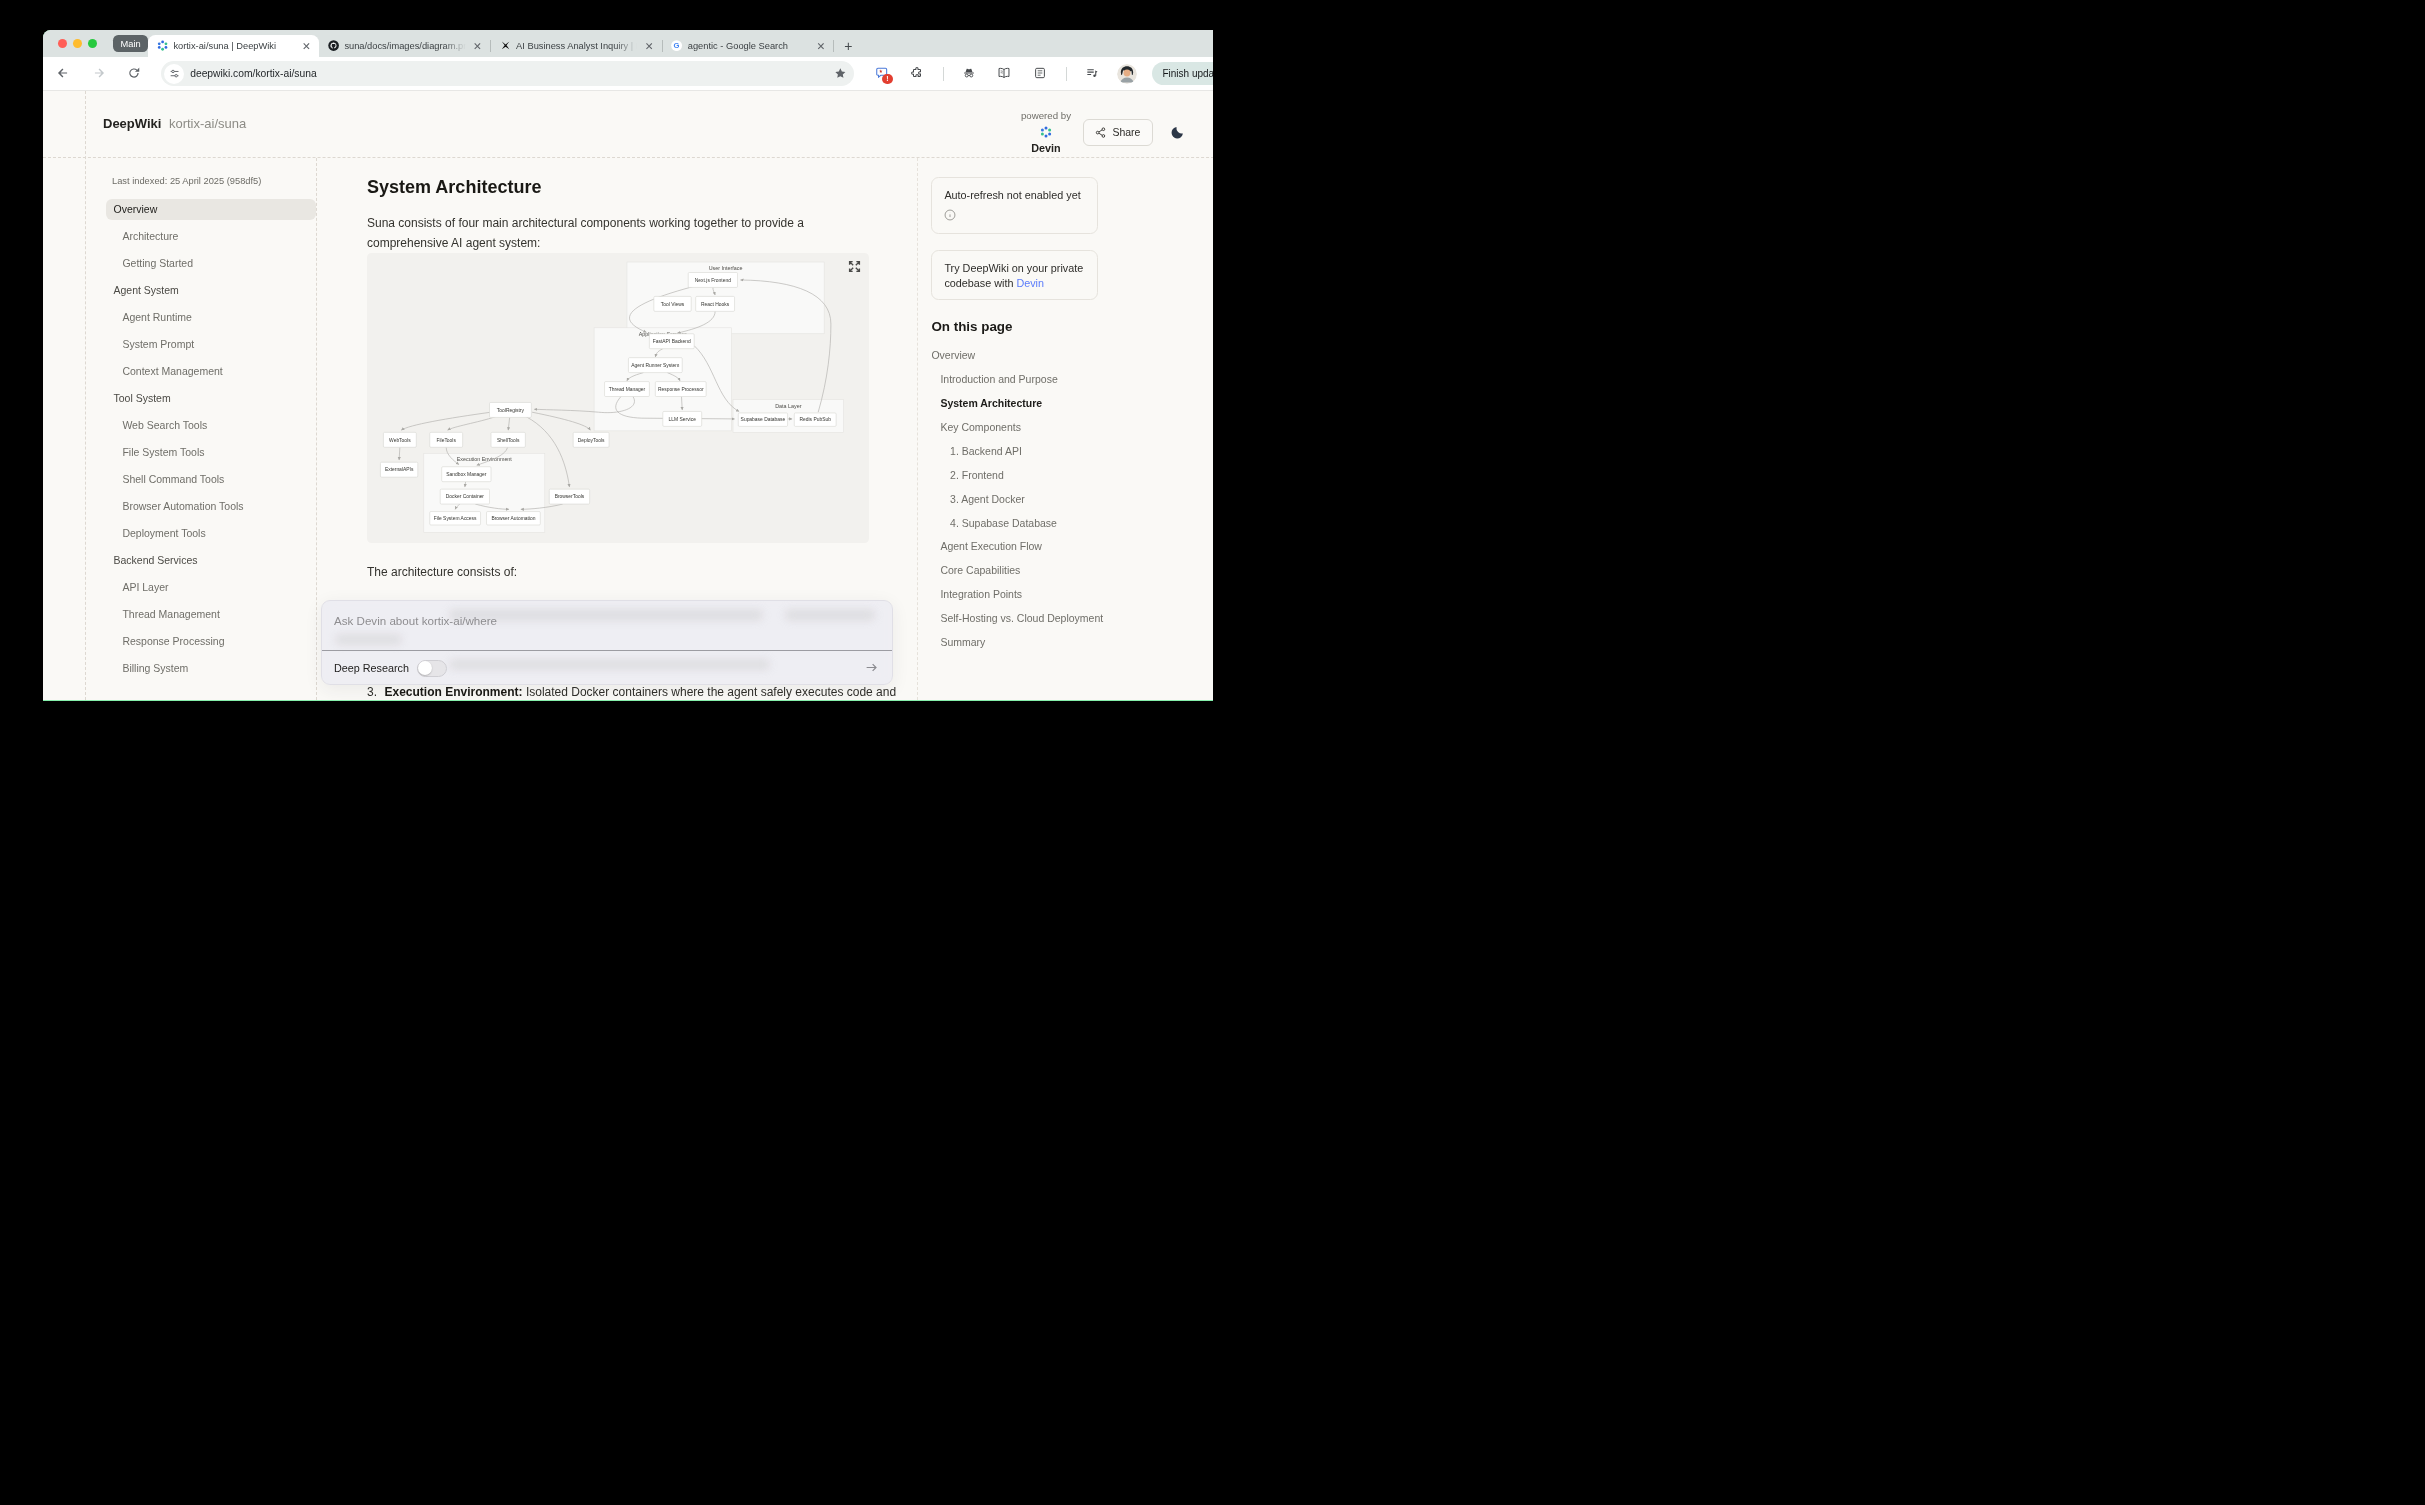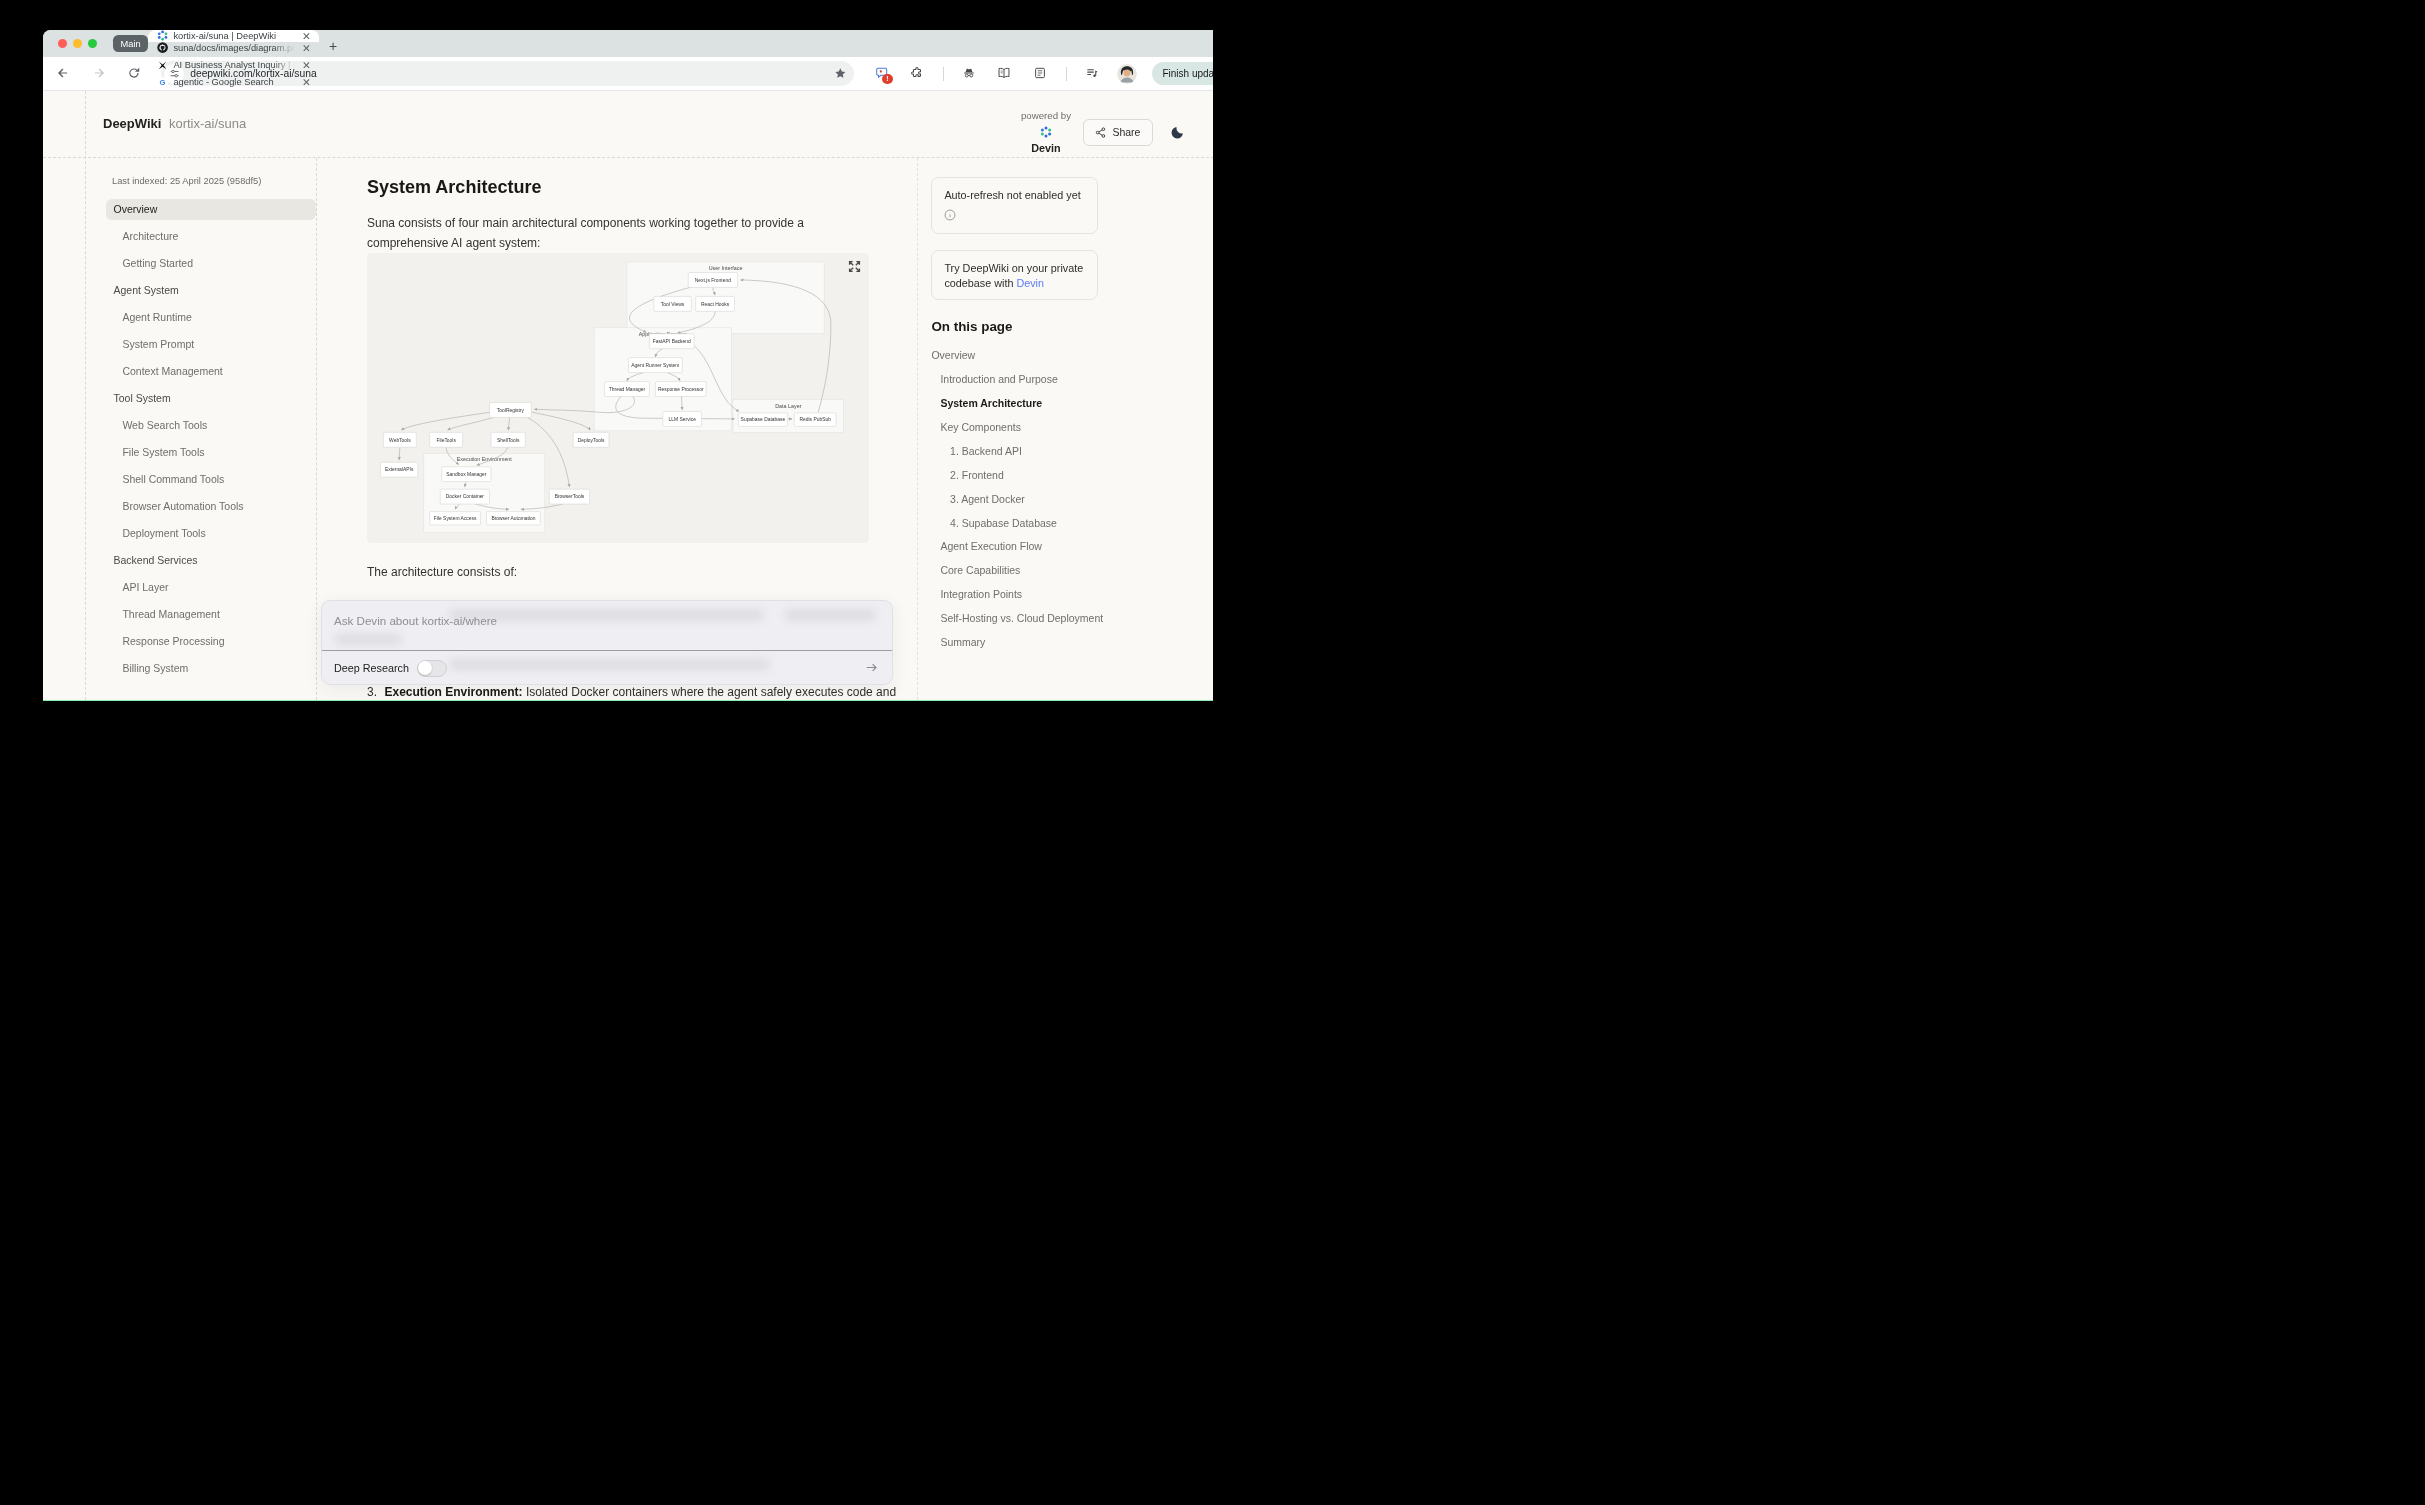--- a/index.html
+++ b/index.html
@@ -8,21 +8,21 @@
          font-family:"Liberation Sans","DejaVu Sans",sans-serif;}
   .window{position:absolute;left:43px;top:30px;width:1211px;height:671px;
           border-radius:7.5px 7.5px 0 0;overflow:hidden;background:#86efac;}
   
   .tabstrip{position:relative;height:27px;background:#dce2e1;display:flex;align-items:flex-end;}
   .lights{display:flex;gap:6px;align-items:center;position:absolute;left:15px;top:9px;}
   .light{width:9px;height:9px;border-radius:50%;}
   .light.red{background:#ff5f57}.light.yellow{background:#febc2e}.light.green{background:#27c93f}
   .profile-badge{position:absolute;left:70px;top:5.2px;height:17px;padding:0 7.5px;border-radius:5.2px;
       background:#5c6366;color:#fff;font-size:9.3px;display:flex;align-items:center;}
-  .tabs{display:flex;align-items:flex-end;margin-left:105px;height:27px;flex-direction:column;}
+  .tabs{display:flex;align-items:flex-end;margin-left:105px;height:27px;}
   .tab{width:171px;height:22.4px;display:flex;align-items:center;gap:5.2px;padding:0 6px 0 9px;
        font-size:9.3px;color:#3d4245;position:relative;cursor:pointer;}
   .tab.active{background:#fff;border-radius:7.5px 7.5px 0 0;}
   .tab .fav{width:11.2px;height:11.2px;flex:0 0 11.2px;display:flex;align-items:center;justify-content:center;}
   .tab .fav svg{width:11.2px;height:11.2px;display:block;}
   .tab-title{flex:1;white-space:nowrap;overflow:hidden;}
   .tab:not(.active) .tab-title{-webkit-mask-image:linear-gradient(90deg,#000 82%,transparent);
        mask-image:linear-gradient(90deg,#000 82%,transparent);}
   .tab-close{color:#5f6368;font-size:10.5px;padding:0 2.2px;flex:0 0 auto;}
   .tab-sep{width:0.7px;height:12px;background:#b6bcbb;margin-bottom:5.2px;}

